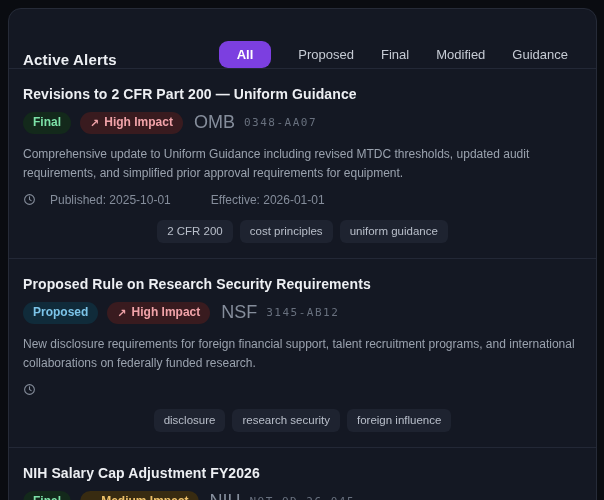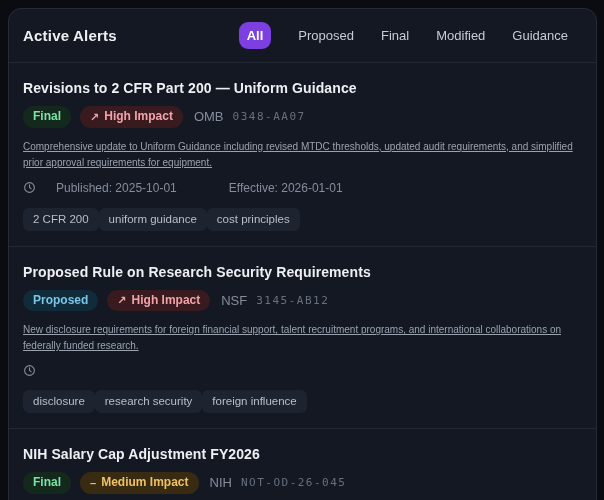--- a/index.html
+++ b/index.html
@@ -18,59 +18,59 @@
   }
   .panel{
     position:absolute;left:8px;top:8px;width:589px;height:540px;
     background:var(--panel-bg);
     border:1px solid var(--panel-border);
     border-radius:13px;
     overflow:hidden;
   }
   
   .panel-header{
-    display:flex;align-items:center;justify-content:space-between;
-    height:54px;padding:0 28px 0 14px;
+    display:flex;align-items:flex-end;justify-content:space-between;
+    height:60px;padding:0 28px 0 14px;
     border-bottom:1px solid var(--divider);
   }
   .panel-title{font-size:15px;font-weight:700;color:var(--title-text);letter-spacing:.2px;}
   .tabs{display:flex;align-items:center;gap:27px;}
   .tab{
     font-size:13px;color:var(--tab-text);background:transparent;border:none;
     cursor:pointer;padding:0;font-family:inherit;
   }
   .tab.active{
     background:var(--accent);color:#ffffff;
-    padding:6px 8px;border-radius:9px;font-weight:600;
+    padding:6px 18px;border-radius:9px;font-weight:600;
   }
   
   .card{padding:17px 14px 15px 14px;}
   .card + .card{border-top:1px solid var(--divider);}
   .card-title{font-size:14px;font-weight:700;color:var(--title-text);margin:0 0 10px 0;letter-spacing:.1px;}
   .badge-row{display:flex;align-items:center;gap:9px;margin-bottom:11px;}
   .pill{
     display:inline-flex;align-items:center;gap:5px;
     font-size:12px;font-weight:600;
     padding:3px 10px;border-radius:999px;line-height:1.3;
   }
   .pill.status-final{background:var(--final-bg);color:var(--final-text);}
   .pill.status-proposed{background:var(--proposed-bg);color:var(--proposed-text);}
   .pill.impact-high{background:var(--high-bg);color:var(--high-text);}
   .pill.impact-medium{background:var(--medium-bg);color:var(--medium-text);}
   .pill .impact-glyph{font-size:11px;font-weight:700;}
-  .agency{font-size:13px;color:var(--meta-text);margin-left:2px;}
+  .agency{font-size:18px;color:var(--meta-text);margin-left:2px;}
   .docket{
     font-family:"DejaVu Sans Mono","Liberation Mono",monospace;
     font-size:11px;color:var(--docket-text);letter-spacing:1.5px;
   }
-  .card-desc{font-size:10px;color:var(--muted-text);line-height:1.6;margin-bottom:10px;max-width:560px;text-decoration:underline;}
-  .meta-row{display:flex;align-items:center;gap:20px;font-size:12px;color:var(--meta-text);margin-bottom:13px;}
+  .card-desc{font-size:12px;color:var(--muted-text);line-height:1.6;margin-bottom:10px;max-width:560px;}
+  .meta-row{display:flex;align-items:center;gap:14px;font-size:12px;color:var(--meta-text);margin-bottom:13px;}
   .meta-row .sep{width:12px;}
   .clock-icon{display:inline-flex;align-items:center;color:var(--meta-text);}
-  .tag-row{display:flex;align-items:center;gap:0;}
+  .tag-row{display:flex;align-items:center;gap:7px;justify-content:center;}
   .tag{
     background:var(--tag-bg);color:var(--tag-text);
     font-size:11.5px;padding:4px 10px;border-radius:6px;line-height:1.3;
   }
 </style>
 </head>
 <body>
 
 <div class="panel">
 
@@ -103,22 +103,22 @@
             <circle cx="12" cy="12" r="9"></circle>
             <path d="M12 7v5l3 2"></path>
           </svg>
       </span>
       <span>Published: 2025-10-01</span>
       <span class="sep"></span>
       <span>Effective: 2026-01-01</span>
     </div>
     <div class="tag-row">
       <span class="tag">2 CFR 200</span>
+      <span class="tag">cost principles</span>
       <span class="tag">uniform guidance</span>
-      <span class="tag">cost principles</span>
     </div>
   </div>
 
   <div class="card">
     <h3 class="card-title">Proposed Rule on Research Security Requirements</h3>
     <div class="badge-row">
       <span class="pill status-proposed">Proposed</span>
       <span class="pill impact-high">
         <span class="impact-glyph">↗</span>
         <span>High Impact</span>

